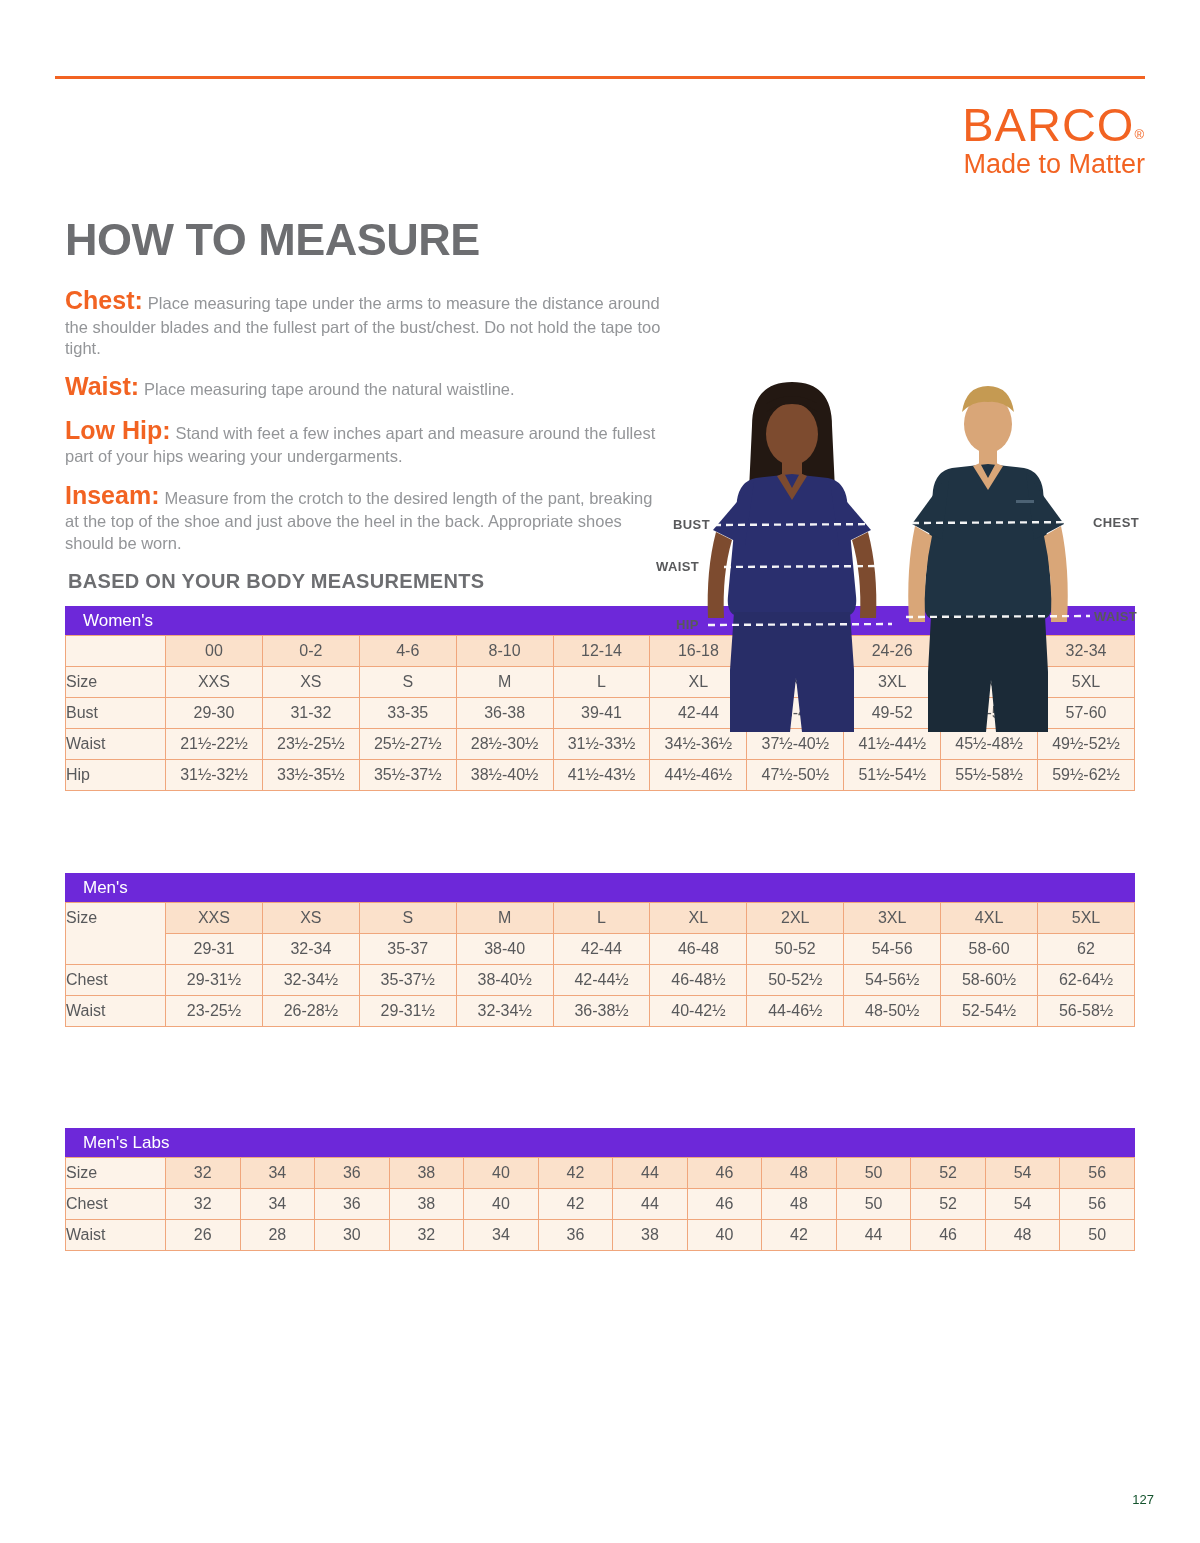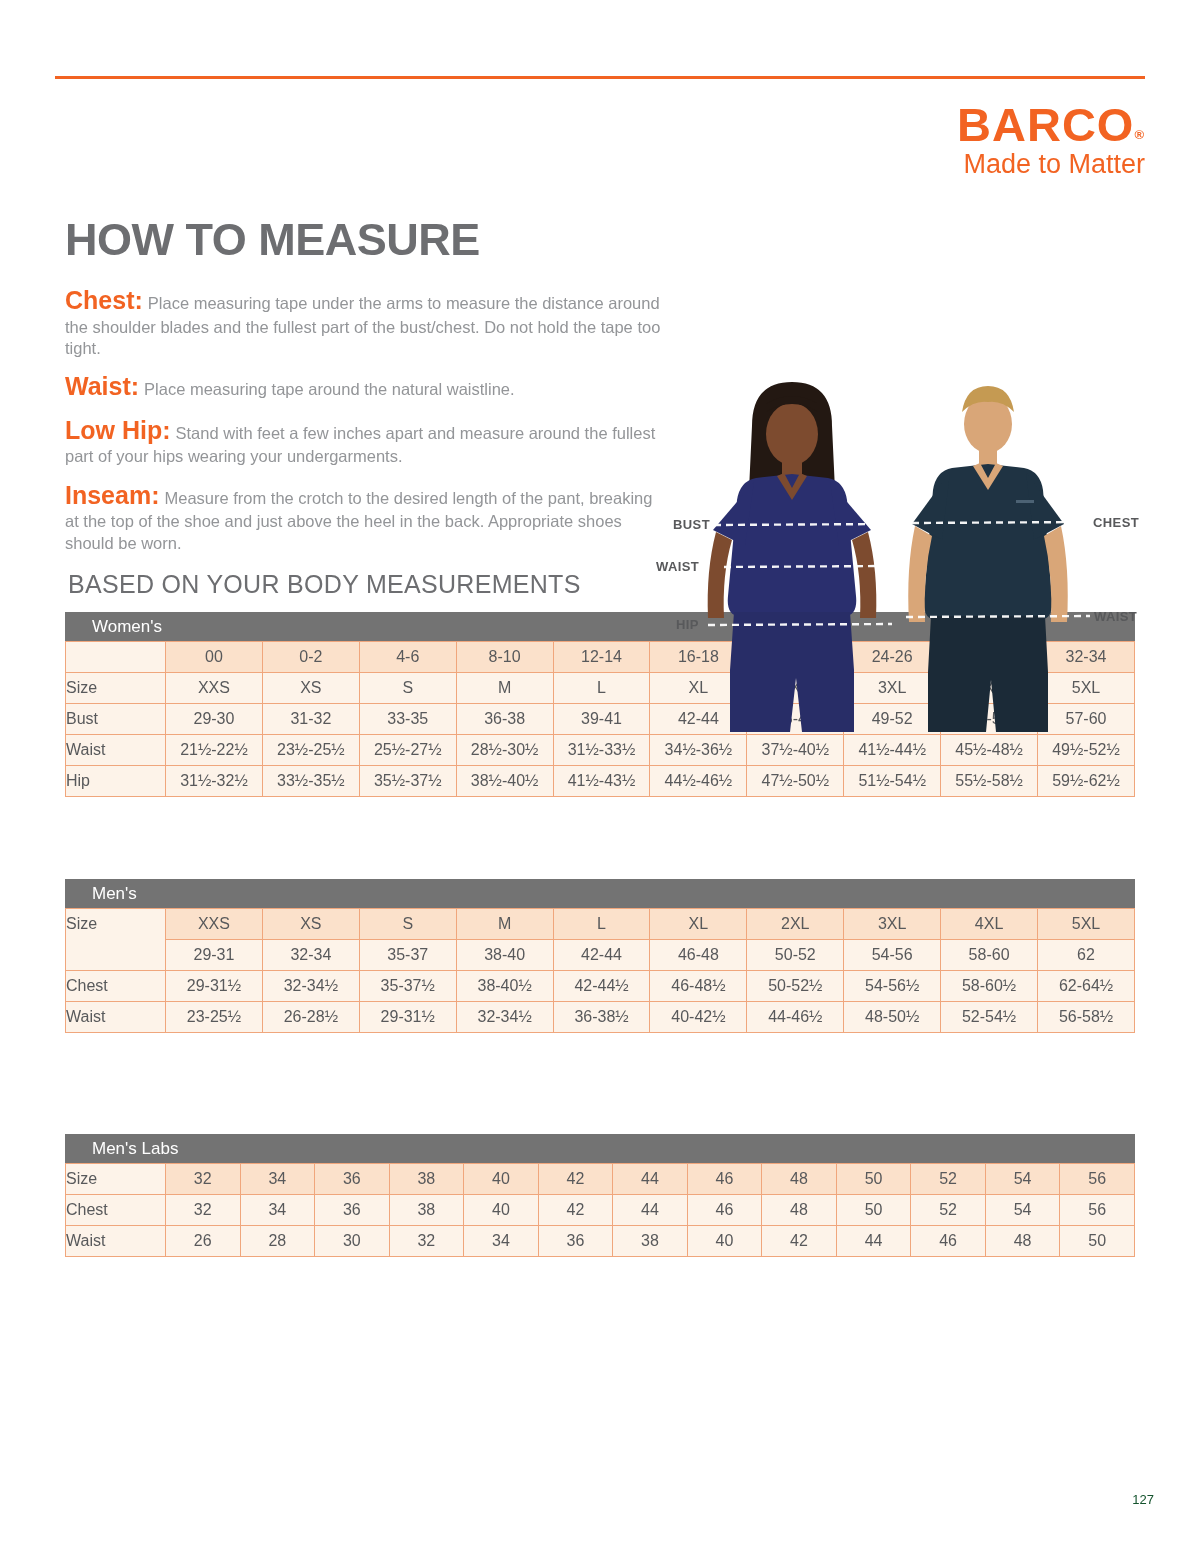--- a/index.html
+++ b/index.html
@@ -9,21 +9,21 @@
     background:#ffffff; font-family:"Liberation Sans", sans-serif; overflow:hidden;
   }
 
   
   .header { padding:52px 55px 0 55px; }
   .title { font-size:100px; line-height:0.95; color:#191925; letter-spacing:-3px; white-space:nowrap; }
   .title .bold { font-weight:bold; }
   .title .tm { font-size:26px; vertical-align:58px; letter-spacing:0; margin-left:4px; }
   .rule { height:3px; background:#f26322; margin-top:24px; }
   .brand { text-align:right; margin-top:22px; line-height:1; }
-  .brand-name { font-size:47px; font-weight:bold; color:#f26322; letter-spacing:1px; }
+  .brand-name { font-size:47px; font-weight:normal; color:#f26322; letter-spacing:1px; }
   .brand-name .reg { font-size:13px; vertical-align:2px; }
   .brand-tagline { font-size:27px; color:#f26322; margin-top:3px; }
 
   
   .how-to { margin:36px 0 0 65px; width:600px; }
   .how-to h2 { font-size:45px; color:#6d6e71; font-weight:bold; margin:0 0 18px; letter-spacing:-0.5px; }
   .how-to p { font-size:16.5px; color:#939598; line-height:1.3; margin:0 0 11px; }
   .term { font-size:25px; color:#f26322; font-weight:bold; margin-right:5px; }
 
   
@@ -32,26 +32,26 @@
   .mlabel { position:absolute; font-size:13px; font-weight:bold; color:#58595b; letter-spacing:0.4px; }
   .lbl-bust  { left:23px;  top:157px; }
   .lbl-waist-w { left:6px; top:199px; }
   .lbl-hip   { left:26px;  top:257px; }
   .lbl-chest { left:443px; top:155px; }
   .lbl-waist-m { left:444px; top:249px; }
 
   
   .fit-guide { margin:16px 0 0 68px; }
   .fit-guide h2 { font-size:38px; color:#6d6e71; font-weight:bold; margin:0 0 10px; letter-spacing:-0.5px; }
-  .fit-guide h3 { font-size:25px; color:#6d6e71; font-weight:normal; margin:0 0 13px; letter-spacing:0.3px; }
+  .fit-guide h3 { font-size:20px; color:#6d6e71; font-weight:bold; margin:0 0 13px; letter-spacing:0.3px; }
 
   
   .tbar {
-    width:1070px; margin-left:65px; height:29px; background:#737373;
-    color:#ffffff; font-size:17px; padding:5px 0 0 27px;
+    width:1070px; margin-left:65px; height:29px; background:#6d28d9;
+    color:#ffffff; font-size:17px; padding:5px 0 0 18px;
   }
   .tbar.gap-mens { margin-top:82px; }
   .tbar.gap-labs { margin-top:101px; }
   table.size-table {
     width:1070px; margin-left:65px; border-collapse:collapse; table-layout:fixed;
     font-size:16px; color:#58595b;
   }
   table.size-table td {
     border:1px solid #f0a67c; height:31px; text-align:center;
     background:#fdf3e9; padding:0; overflow:hidden;

